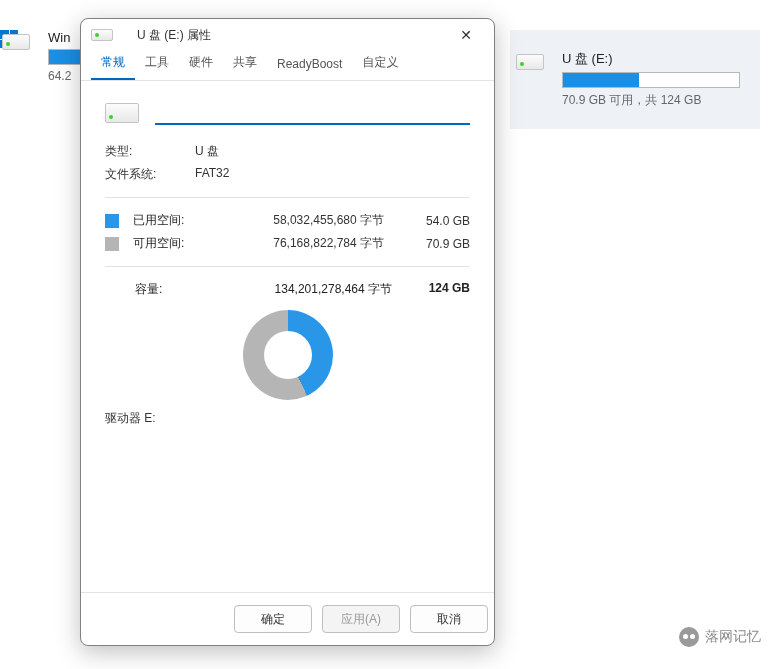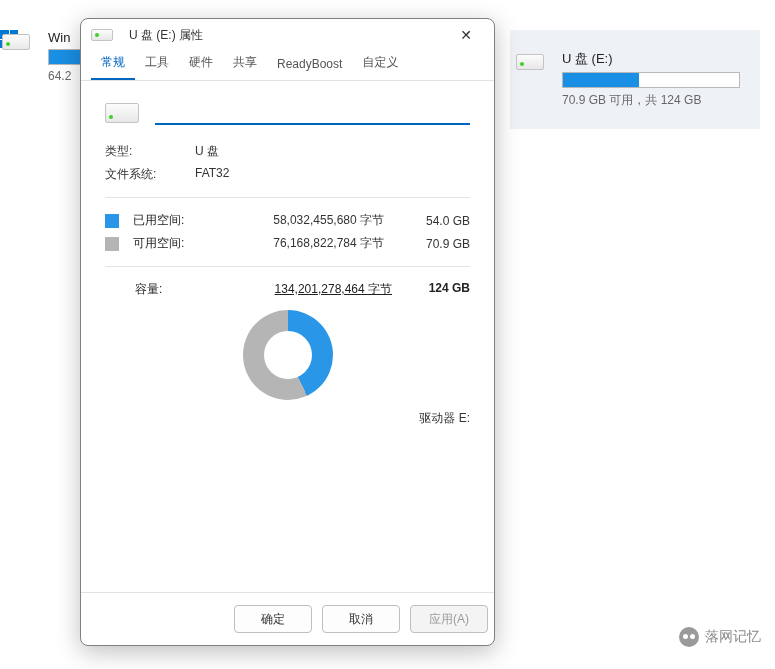--- a/index.html
+++ b/index.html
@@ -67,21 +67,21 @@
     top:18px; left:80px;
     width:415px; height:628px;
     background:#fff;
     border:1px solid #808080;
     border-radius:8px;
     box-shadow: 0 6px 24px rgba(0,0,0,.25);
     display:flex; flex-direction:column;
   }
   .titlebar {
     height:32px; display:flex; align-items:center;
-    padding:0 10px; gap:16px;
+    padding:0 10px; gap:24px;
   }
   .titlebar .title { flex:1; font-size:12px; color:#333; }
   .titlebar .close {
     width:36px; text-align:center; font-size:14px; color:#333;
     cursor:pointer; line-height:24px;
   }
 
   .tabs {
     display:flex; gap:0; padding:0 10px;
     border-bottom:1px solid #e2e2e2;
@@ -125,24 +125,24 @@
   .swatch.gray { background:#b5b5b5; }
   .usage-row .bytes { text-align:right; color:#333; padding-right:6px;}
   .usage-row .hr { text-align:right; color:#333;}
 
   .capacity-row {
     display:grid;
     grid-template-columns: 28px 1fr 140px 70px;
     gap:2px; margin:10px 0 6px;
     font-size:12px;
   }
-  .capacity-row .bytes{ text-align:right; padding-right:6px;text-decoration:underline;}
+  .capacity-row .bytes{ text-align:right; padding-right:6px;}
   .capacity-row .hr{ text-align:right;font-weight:bold;}
 
-  .donut-wrap { text-align:right; margin-top:12px; }
+  .donut-wrap { text-align:left; margin-top:12px; }
   .donut {
     width:90px; height:90px; border-radius:50%;
     background: conic-gradient(#2a96e8 0deg 155deg, #b5b5b5 155deg 360deg);
     margin:0 auto; position:relative;
   }
   .donut::after{
     content:""; position:absolute; inset:21px;
     background:#fff; border-radius:50%;
   }
   .donut-label { margin-top:10px; font-size:12px; color:#333;}
@@ -270,21 +270,21 @@
 
     <div class="donut-wrap">
       <div class="donut"></div>
       <div class="donut-label">驱动器 E:</div>
     </div>
 
   </div>
 
   <div class="footer">
     <button class="btn">确定</button>
+    <button class="btn disabled">应用(A)</button>
     <button class="btn">取消</button>
-    <button class="btn disabled">应用(A)</button>
   </div>
 </div>
 
 <div class="watermark">
   <div class="wm-icon"></div>
   <span>落网记忆</span>
 </div>
 
 </body></html>

